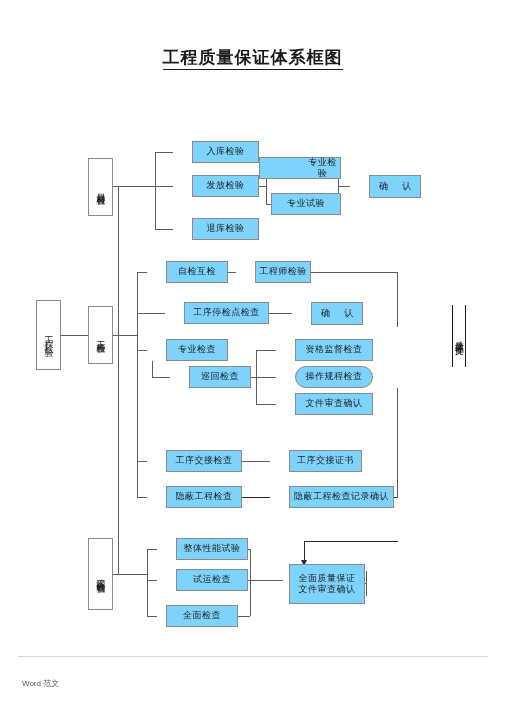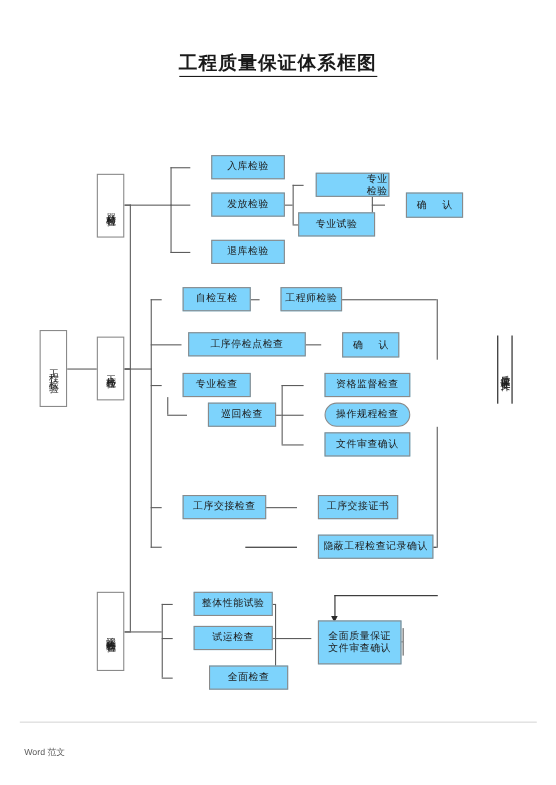--- a/index.html
+++ b/index.html
@@ -165,21 +165,21 @@
   </div>
   <div class="box" style="left:173px; top:218px; width:67px; height:22px;">
     <span>退库检验</span>
   </div>
 
   <div class="ln h" style="left:240px; top:186px; width:26px;"></div>
   <div class="ln v" style="left:266px; top:168px; height:36px;"></div>
   <div class="ln h" style="left:266px; top:168px; width:10px;"></div>
   <div class="ln h" style="left:266px; top:204px; width:10px;"></div>
 
-  <div class="box" style="left:268px; top:157px; width:67px; height:22px;padding-left:45px;">
+  <div class="box" style="left:240px; top:157px; width:82px; height:22px;padding-left:45px;">
     <span>专业检验</span>
   </div>
   <div class="box" style="left:252px; top:193px; width:70px; height:22px;">
     <span>专业试验</span>
   </div>
 
   <div class="ln h" style="left:322px; top:168px; width:16px;"></div>
   <div class="ln h" style="left:322px; top:204px; width:16px;"></div>
   <div class="ln v" style="left:338px; top:168px; height:36px;"></div>
   <div class="ln h" style="left:338px; top:186px; width:12px;"></div>
@@ -199,21 +199,21 @@
   <div class="box" style="left:147px; top:261px; width:62px; height:22px;">
     <span>自检互检</span>
   </div>
   <div class="ln h" style="left:209px; top:272px; width:27px;"></div>
   <div class="box" style="left:236px; top:261px; width:56px; height:22px;">
     <span>工程师检验</span>
   </div>
 
   <div class="ln h" style="left:304px; top:272px; width:93px;"></div>
 
-  <div class="box" style="left:152px; top:302px; width:107px; height:22px;">
+  <div class="box" style="left:165px; top:302px; width:85px; height:22px;">
     <span>工序停检点检查</span>
   </div>
   <div class="ln h" style="left:250px; top:313px; width:42px;"></div>
   <div class="box spaced" style="left:292px; top:302px; width:52px; height:23px;">
     <span>确    认</span>
   </div>
 
   <div class="box" style="left:147px; top:339px; width:62px; height:22px;">
     <span>专业检查</span>
   </div>
@@ -240,20 +240,23 @@
   </div>
 
   <div class="box" style="left:147px; top:450px; width:76px; height:22px;">
     <span>工序交接检查</span>
   </div>
   <div class="ln h" style="left:223px; top:461px; width:47px;"></div>
   <div class="box" style="left:270px; top:450px; width:73px; height:22px;">
     <span>工序交接证书</span>
   </div>
 
+  <div class="box" style="left:147px; top:486px; width:76px; height:22px;">
+    <span>隐蔽工程检查</span>
+  </div>
   <div class="ln h dark" style="left:223px; top:497px; width:47px;"></div>
   <div class="box" style="left:270px; top:486px; width:105px; height:22px;">
     <span>隐蔽工程检查记录确认</span>
   </div>
   <div class="ln h dark" style="left:375px; top:497px; width:22px;"></div>
 
   <div class="ln v" style="left:397px; top:272px; height:55px;"></div>
   <div class="ln v" style="left:397px; top:388px; height:110px;"></div>
 
   <div class="side-caption" style="left:452px; top:305px; width:14px; height:62px;">
@@ -265,21 +268,21 @@
   <div class="ln h" style="left:147px; top:549px; width:10px;"></div>
   <div class="ln h" style="left:147px; top:580px; width:10px;"></div>
   <div class="ln h" style="left:147px; top:616px; width:10px;"></div>
 
   <div class="box" style="left:157px; top:538px; width:72px; height:22px;">
     <span>整体性能试验</span>
   </div>
   <div class="box" style="left:157px; top:569px; width:72px; height:22px;">
     <span>试运检查</span>
   </div>
-  <div class="box" style="left:171px; top:605px; width:72px; height:22px;">
+  <div class="box" style="left:147px; top:605px; width:72px; height:22px;">
     <span>全面检查</span>
   </div>
 
   <div class="ln h" style="left:229px; top:549px; width:21px;"></div>
   <div class="ln h" style="left:229px; top:580px; width:21px;"></div>
   <div class="ln h" style="left:229px; top:616px; width:21px;"></div>
   <div class="ln v" style="left:250px; top:549px; height:67px;"></div>
   <div class="ln h" style="left:250px; top:580px; width:33px;"></div>
 
   <div class="ln h dark" style="left:304px; top:541px; width:94px;"></div>

